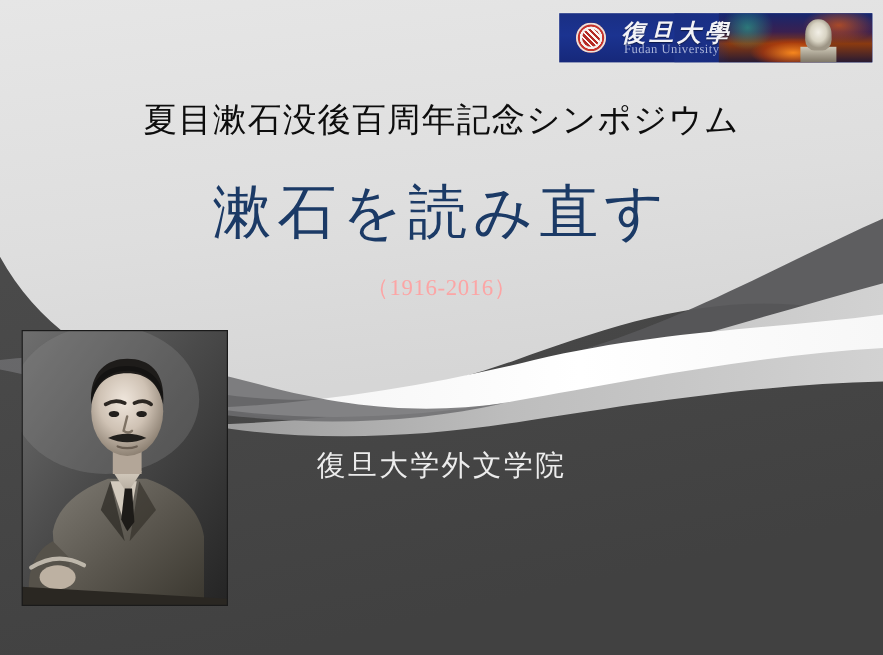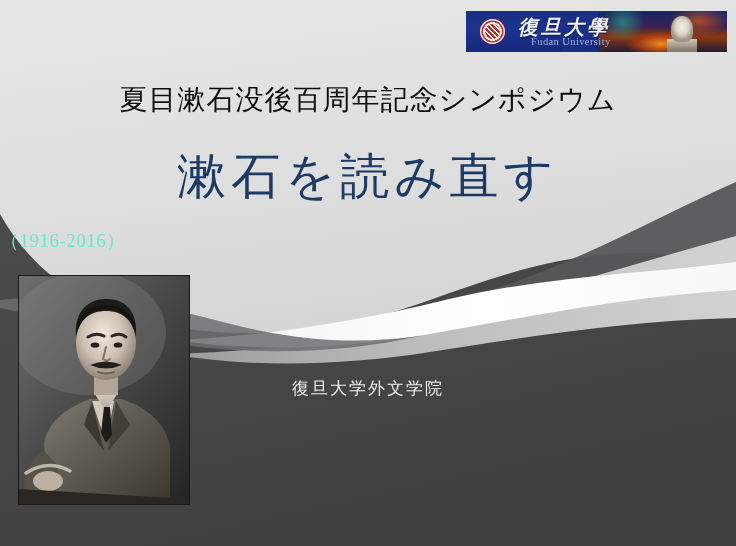--- a/index.html
+++ b/index.html
@@ -52,47 +52,47 @@
     background:repeating-linear-gradient(45deg,#b52a24 0 2px,#fdf6f4 2px 3.4px);
   }
   #fudan-cn{
     position:absolute;left:52px;top:7px;
     color:#f3f3f7;font-size:20px;line-height:18px;letter-spacing:3px;
     font-family:"DejaVu Serif",serif;font-style:italic;font-weight:bold;
     text-shadow:0 1px 1px rgba(0,0,0,.5);
     white-space:nowrap;
   }
   #fudan-en{
-    position:absolute;left:65px;top:25px;
+    position:absolute;left:54px;top:25px;
     color:#a9b3d8;font-size:10.5px;line-height:12px;letter-spacing:.4px;
     font-family:"Liberation Serif",serif;white-space:nowrap;
   }
 
   
   #title-main{
     position:absolute;left:0;top:82px;width:736px;text-align:center;
     color:#0d0d0d;font-size:28px;line-height:36px;letter-spacing:1px;
     font-family:"DejaVu Sans","Liberation Sans",sans-serif;
     white-space:nowrap;
   }
   #title-big{
     position:absolute;left:0;top:146px;width:736px;text-align:center;
     color:#1b3a66;font-size:49px;line-height:62px;letter-spacing:5px;
     font-family:"DejaVu Serif","Liberation Serif",serif;
     white-space:nowrap;
   }
   #title-years{
-    position:absolute;left:0;top:228px;width:736px;text-align:left;
-    color:#5eead4;font-size:19px;line-height:26px;letter-spacing:.5px;
+    position:absolute;left:0;top:228px;width:736px;text-align:center;
+    color:#fca5a5;font-size:19px;line-height:26px;letter-spacing:.5px;
     font-family:"Liberation Serif","DejaVu Serif",serif;
     white-space:nowrap;
   }
   #affiliation{
     position:absolute;left:0;top:375px;width:736px;text-align:center;
-    color:#ececec;font-size:17px;line-height:26px;letter-spacing:2px;
+    color:#ececec;font-size:24px;line-height:26px;letter-spacing:2px;
     font-family:"DejaVu Serif","Liberation Serif",serif;
     white-space:nowrap;
   }
   #event-date{
     position:absolute;left:0;top:413px;width:736px;text-align:center;
     color:#ededed;font-size:23px;line-height:30px;letter-spacing:1px;
     font-family:"Liberation Serif","DejaVu Serif",serif;
     white-space:nowrap;
   }
 

